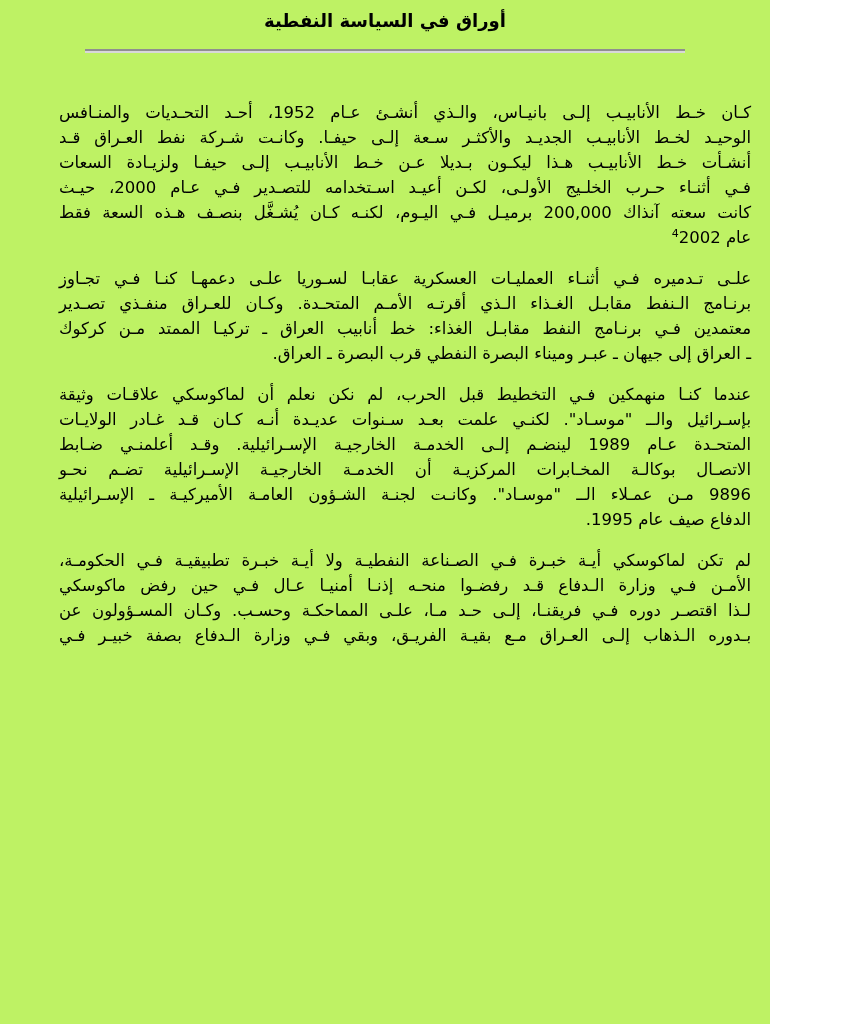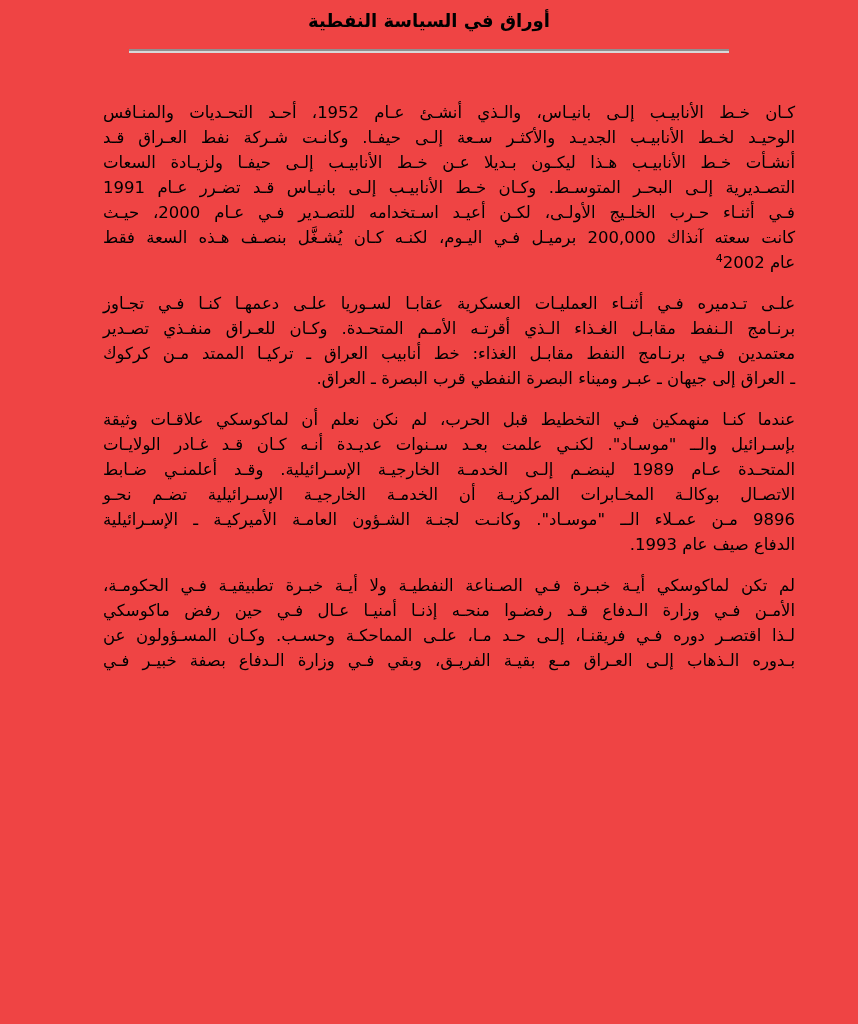--- a/index.html
+++ b/index.html
@@ -6,24 +6,24 @@
     margin: 0;
     padding: 0;
     background: #ffffff;
     width: 858px;
     height: 1024px;
     overflow: hidden;
     font-family: "DejaVu Sans", sans-serif;
     color: #000000;
   }
   .page {
-    width: 858px;
+    width: 770px;
     height: 1024px;
     position: relative;
-    background: #ef4444;
+    background: #bef264;
   }
   .page-title {
     padding-top: 8px;
     text-align: center;
     font-size: 18px;
     font-weight: bold;
     direction: rtl;
     line-height: 26px;
   }
   .rule {
@@ -67,38 +67,37 @@
 <body>
 
 <div class="page">
   <div class="page-title">أوراق في السياسة النفطية</div>
   <div class="rule"></div>
   <div class="content">
       <div class="para">
         <div class="line justified-line">كـان خـط الأنابيـب إلـى بانيـاس، والـذي أنشـئ عـام 1952، أحـد التحـديات والمنـافس</div>
         <div class="line justified-line">الوحيـد لخـط الأنابيـب الجديـد والأكثـر سـعة إلـى حيفـا. وكانـت شـركة نفط العـراق قـد</div>
         <div class="line justified-line">أنشـأت خـط الأنابيـب هـذا ليكـون بـديلا عـن خـط الأنابيـب إلـى حيفـا ولزيـادة السعات</div>
-        <div class="line justified-line">التصـديرية إلـى البحـر المتوسـط. وكـان خـط الأنابيـب إلـى بانيـاس قـد تضـرر عـام 1991</div>
         <div class="line justified-line">فـي أثنـاء حـرب الخلـيج الأولـى، لكـن أعيـد اسـتخدامه للتصـدير فـي عـام 2000، حيـث</div>
         <div class="line justified-line">كانت سعته آنذاك 200,000 برميـل فـي اليـوم، لكنـه كـان يُشـغَّل بنصـف هـذه السعة فقط</div>
         <div class="line last-line">عام 2002<sup>4</sup></div>
       </div>
       <div class="para">
         <div class="line justified-line">علـى تـدميره فـي أثنـاء العمليـات العسكرية عقابـا لسـوريا علـى دعمهـا كنـا فـي تجـاوز</div>
         <div class="line justified-line">برنـامج الـنفط مقابـل الغـذاء الـذي أقرتـه الأمـم المتحـدة. وكـان للعـراق منفـذي تصـدير</div>
         <div class="line justified-line">معتمدين فـي برنـامج النفط مقابـل الغذاء: خط أنابيب العراق ـ تركيـا الممتد مـن كركوك</div>
         <div class="line last-line">ـ العراق إلى جيهان ـ عبـر وميناء البصرة النفطي قرب البصرة ـ العراق.</div>
       </div>
       <div class="para">
         <div class="line justified-line">عندما كنـا منهمكين فـي التخطيط قبل الحرب، لم نكن نعلم أن لماكوسكي علاقـات وثيقة</div>
         <div class="line justified-line">بإسـرائيل والــ "موسـاد". لكنـي علمت بعـد سـنوات عديـدة أنـه كـان قـد غـادر الولايـات</div>
         <div class="line justified-line">المتحـدة عـام 1989 لينضـم إلـى الخدمـة الخارجيـة الإسـرائيلية. وقـد أعلمنـي ضـابط</div>
         <div class="line justified-line">الاتصـال بوكالـة المخـابرات المركزيـة أن الخدمـة الخارجيـة الإسـرائيلية تضـم نحـو</div>
         <div class="line justified-line">9896 مـن عمـلاء الــ "موسـاد". وكانـت لجنـة الشـؤون العامـة الأميركيـة ـ الإسـرائيلية</div>
-        <div class="line last-line">الدفاع صيف عام 1993.</div>
+        <div class="line last-line">الدفاع صيف عام 1995.</div>
       </div>
       <div class="para">
         <div class="line justified-line">لم تكن لماكوسكي أيـة خبـرة فـي الصـناعة النفطيـة ولا أيـة خبـرة تطبيقيـة فـي الحكومـة،</div>
         <div class="line justified-line">الأمـن فـي وزارة الـدفاع قـد رفضـوا منحـه إذنـا أمنيـا عـال فـي حين رفض ماكوسكي</div>
         <div class="line justified-line">لـذا اقتصـر دوره فـي فريقنـا، إلـى حـد مـا، علـى المماحكـة وحسـب. وكـان المسـؤولون عن</div>
         <div class="line justified-line">بـدوره الـذهاب إلـى العـراق مـع بقيـة الفريـق، وبقي فـي وزارة الـدفاع بصفة خبيـر فـي</div>
       </div>
     </div>
 </div>
 

